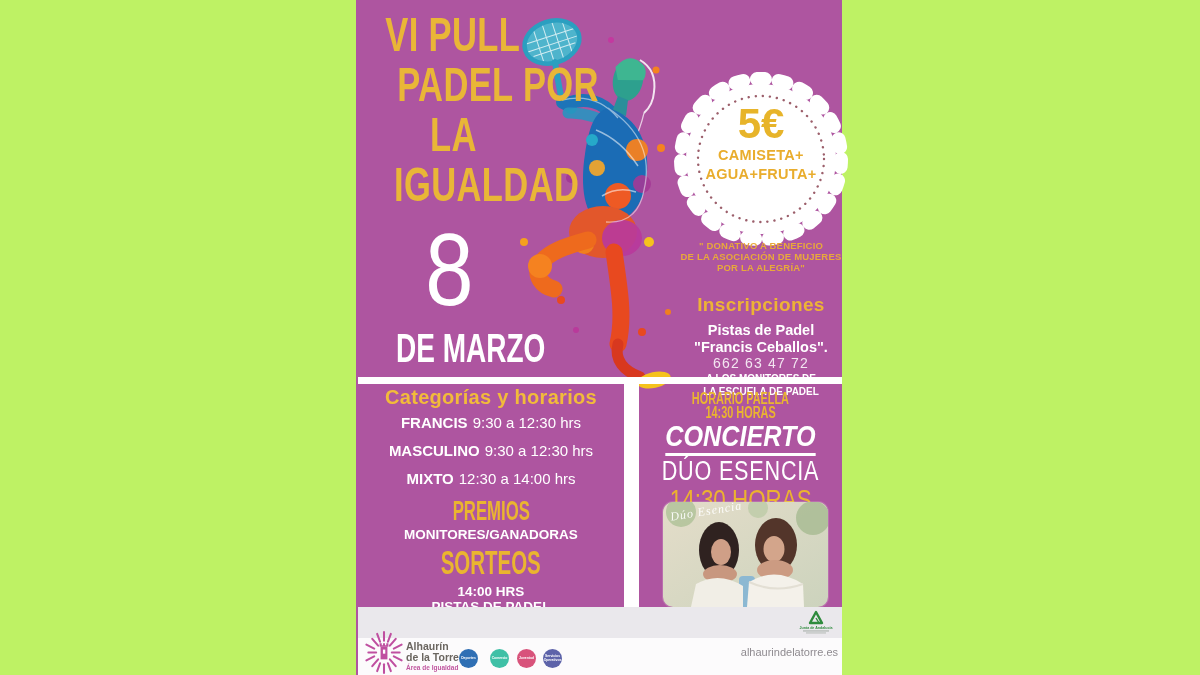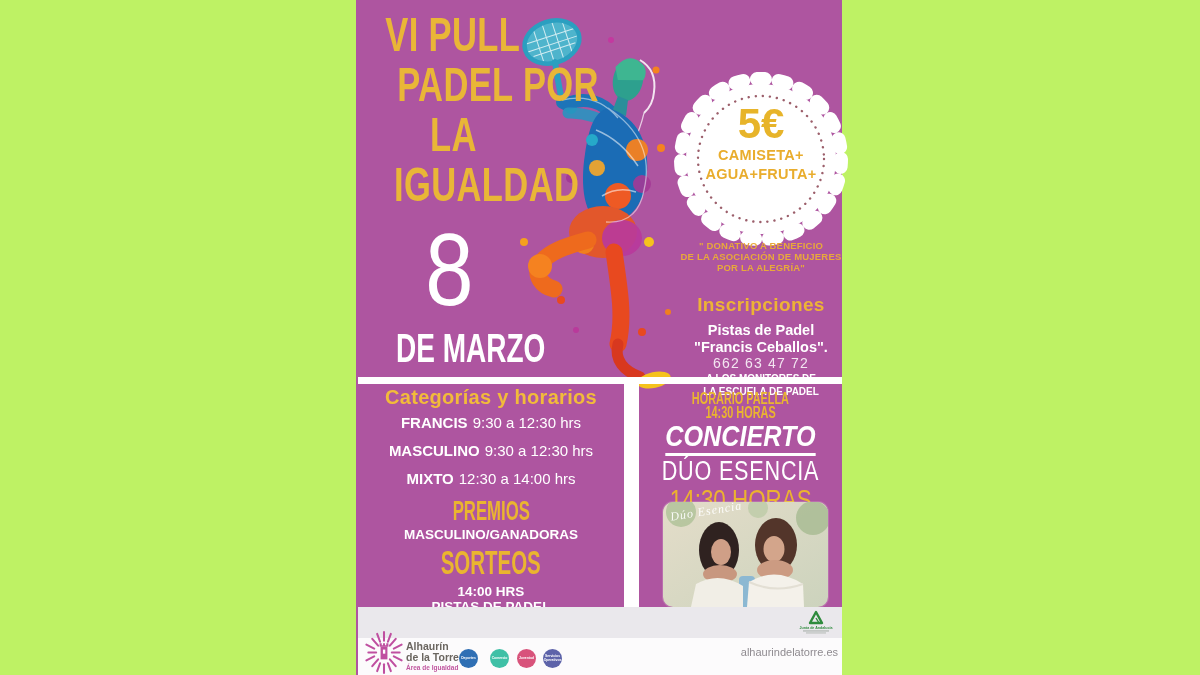--- a/index.html
+++ b/index.html
@@ -186,21 +186,21 @@
       </div>
       <div class="sched">
         <span class="cat">MASCULINO</span><span class="time">9:30 a 12:30 hrs</span>
       </div>
       <div class="sched">
         <span class="cat">MIXTO</span><span class="time">12:30 a 14:00 hrs</span>
       </div>
       <div class="big-yellow premios-h">
         <span class="cond" style="--sx:.62">PREMIOS</span>
       </div>
-      <div class="premios-l mt4">MASCULINO/GANADORAS</div>
+      <div class="premios-l mt4">MONITORES/GANADORAS</div>
       <div class="big-yellow sorteos-h">
         <span class="cond" style="--sx:.62">SORTEOS</span>
       </div>
       <div class="sorteos-l mt6">14:00 HRS</div>
       <div class="sorteos-l">PISTAS DE PADEL</div>
       <div class="sorteos-l">“FRANCIS CEBALLOS”</div>
     </div>
 
     <div class="abs rpanel ctr">
       <div class="paella">

